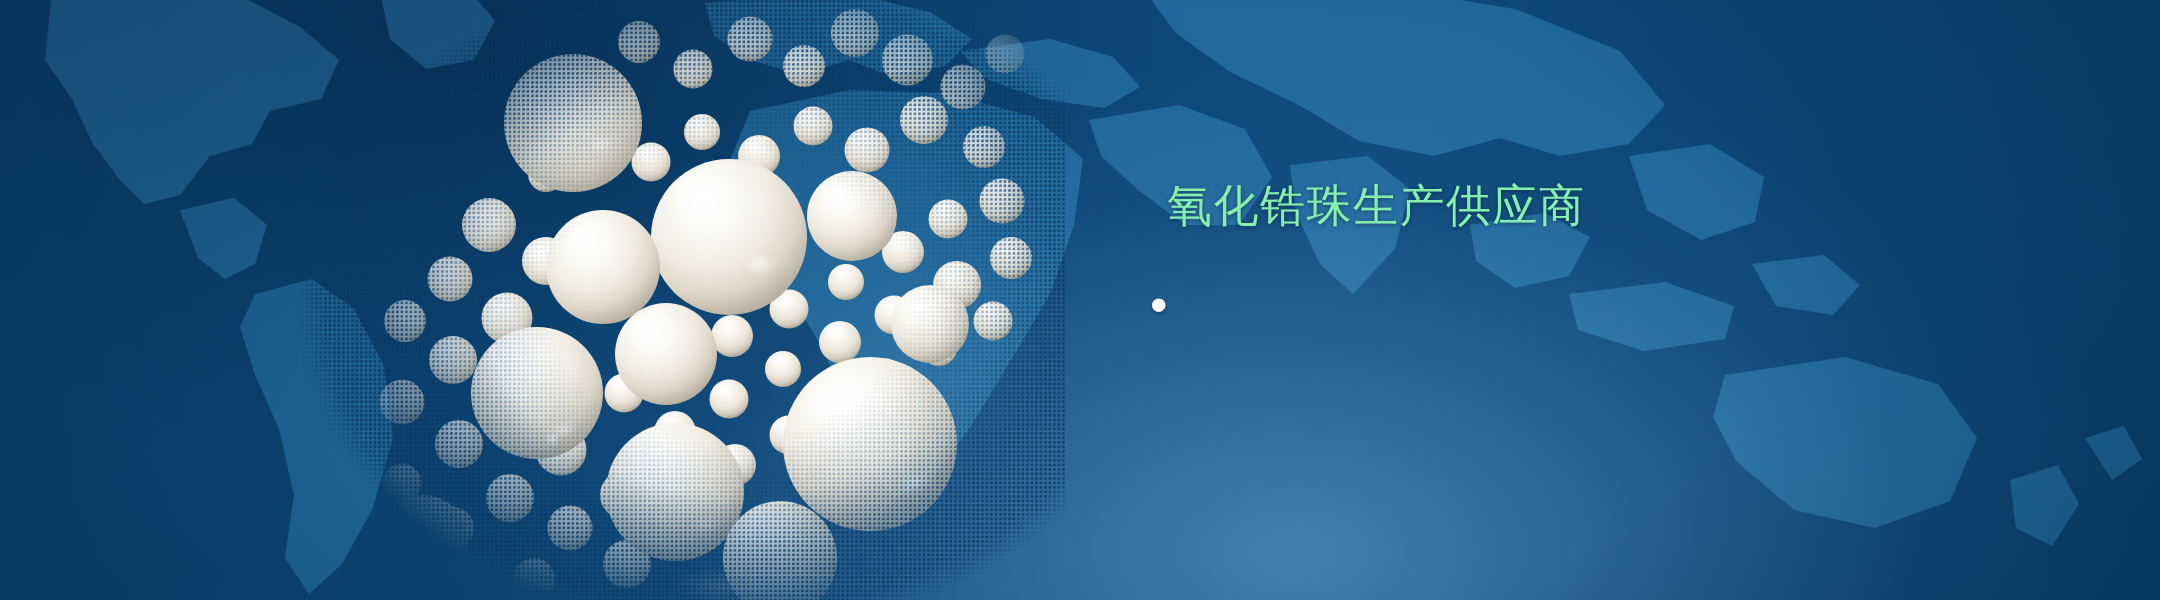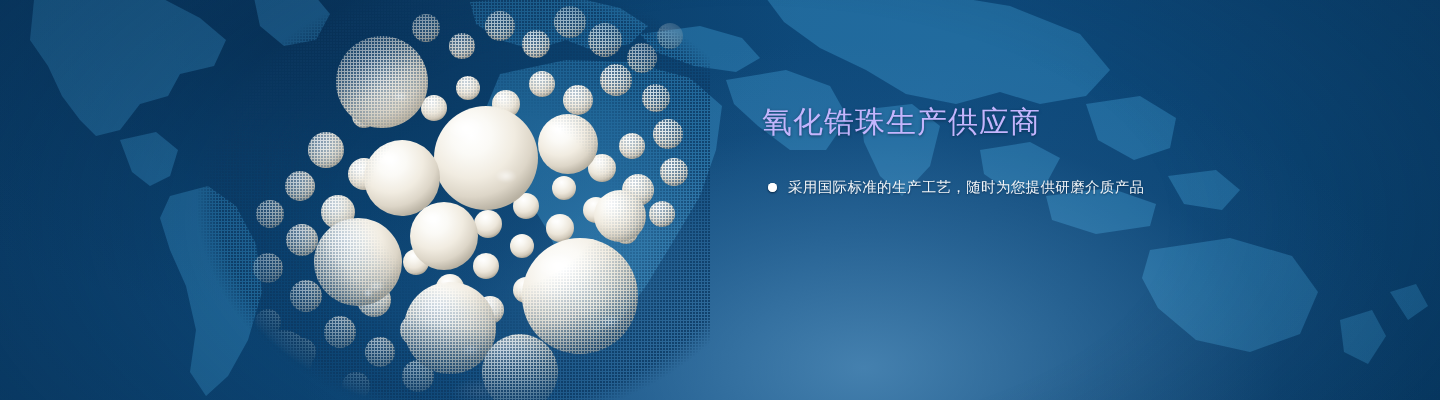--- a/index.html
+++ b/index.html
@@ -95,26 +95,26 @@
   }
 
   
   .copy {
     position: absolute;
     left: 762px;
     top: 104px;
     width: 520px;
   }
   .headline {
-    margin: 0;
+    margin: 16px;
     font-size: 30px;
     font-weight: 400;
     line-height: 1.18;
     letter-spacing: 1px;
-    color: #c4b5fd;
+    color: #86efac;
     text-shadow: 0 1px 3px rgba(2,26,50,0.55);
     white-space: nowrap;
   }
   .bullets {
     list-style: none;
     margin: 36px 0 0 0;
     padding: 0;
   }
   .bullet {
     position: relative;
@@ -353,21 +353,17 @@
 
     <h1 class="headline">氧化锆珠生产供应商</h1>
 
     <ul class="bullets">
 
       <li class="bullet">
         <span class="dot"></span>
       </li>
 
 
-      <li class="bullet">
-        <span class="dot"></span>
-        <span class="bullet-line">采用国际标准的生产工艺，随时为您提供研磨介质产品</span>
-      </li>
 
     </ul>
   </div>
 
 </div>
 
 </body></html>

